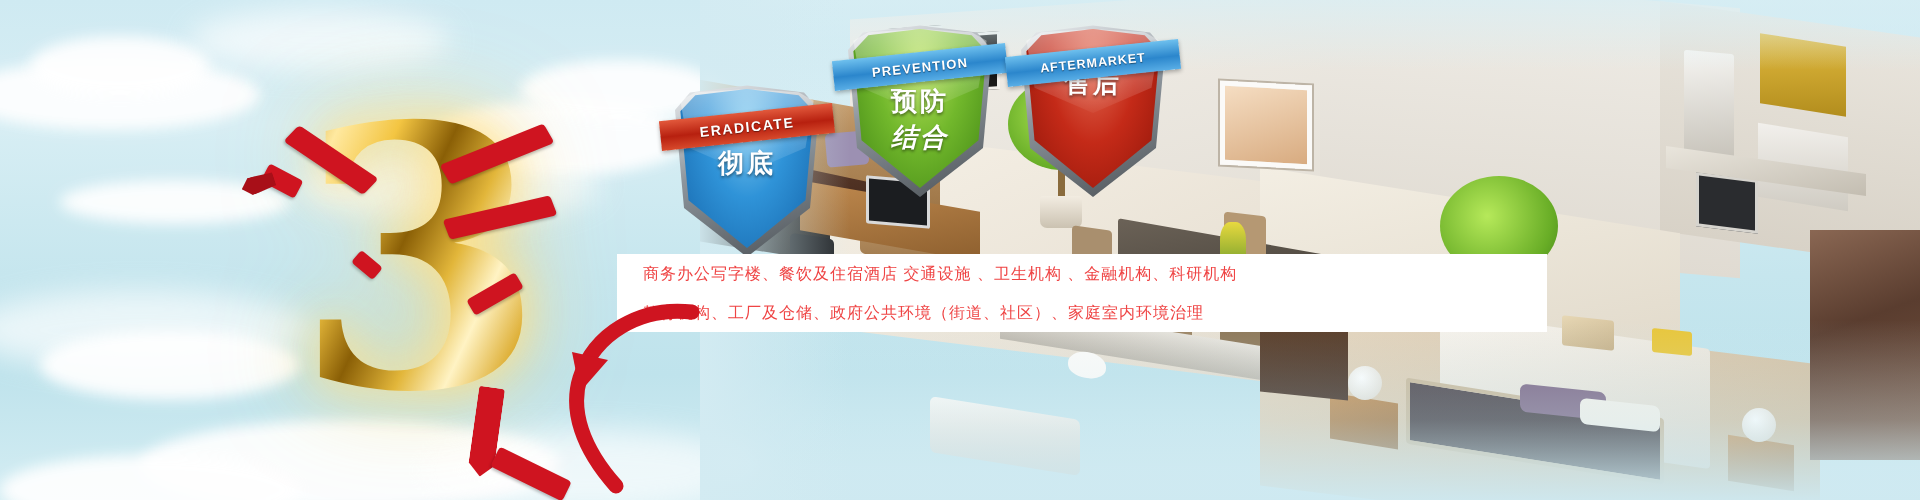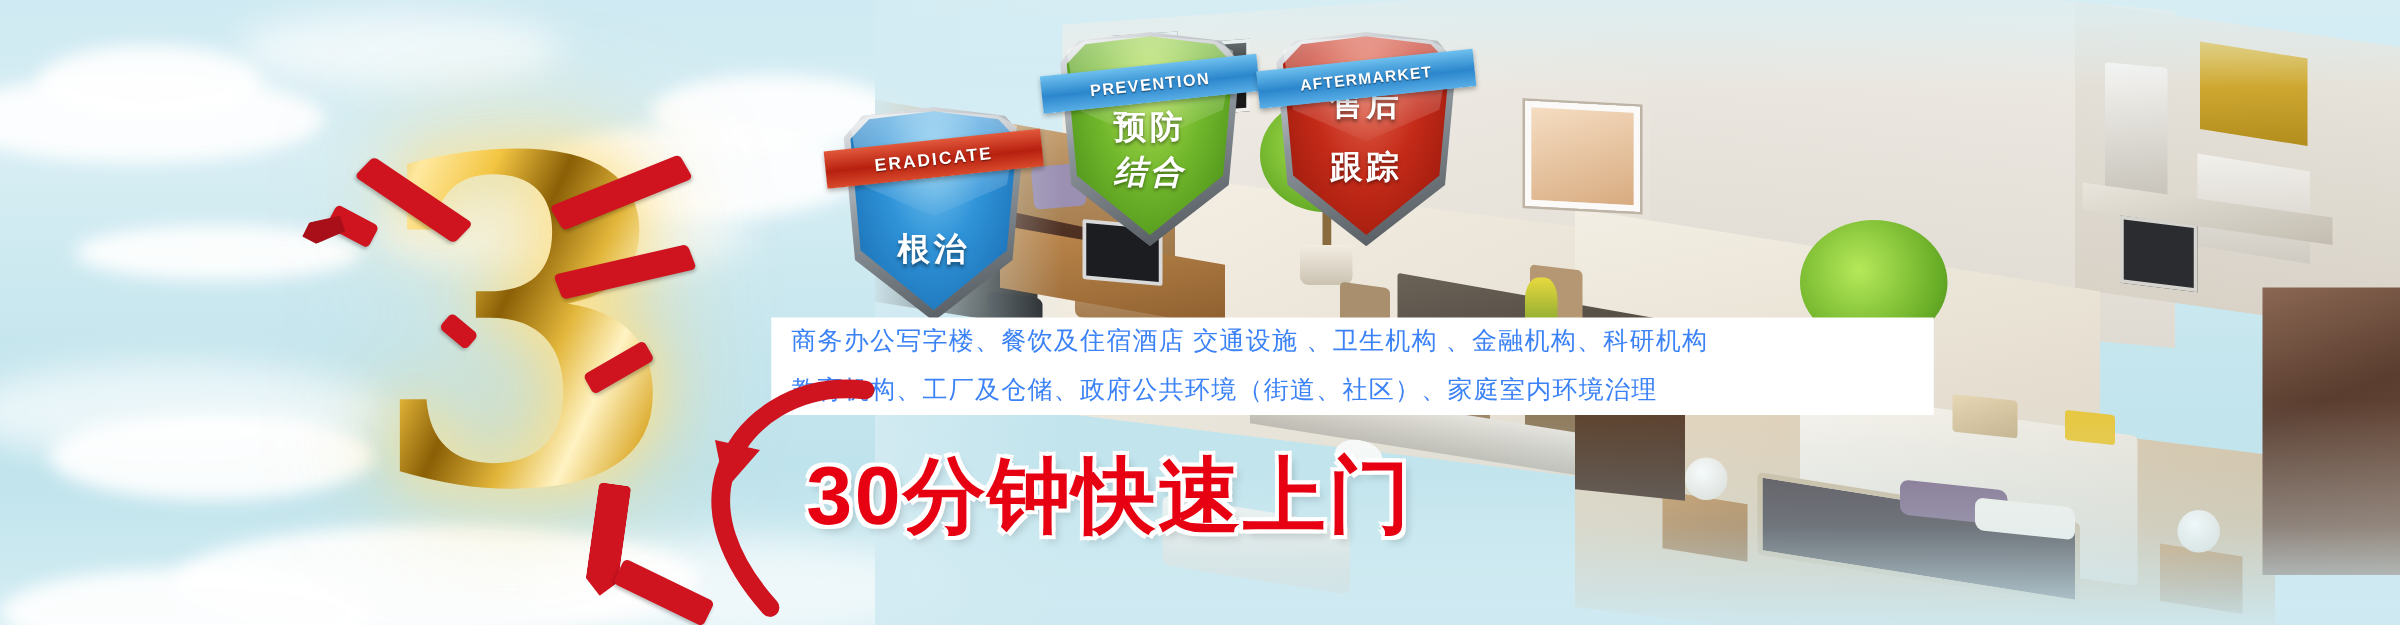--- a/index.html
+++ b/index.html
@@ -75,22 +75,22 @@
     font-weight:700;font-size:26px;letter-spacing:3px;
     text-shadow:0 2px 3px rgba(0,0,0,.45);
   }
 
   
   .panel{
     position:absolute;left:617px;top:254px;width:930px;height:78px;
     background:#ffffff;
   }
   .panel p{
-    margin:0;color:#3b82f6;font-size:20px;letter-spacing:1px;
-    line-height:39px;padding-left:16px;white-space:nowrap;
+    margin:0;color:#ef4444;font-size:16px;letter-spacing:1px;
+    line-height:39px;padding-left:26px;white-space:nowrap;
   }
 
   
   .headline{
     position:absolute;left:645px;top:352px;
     font-size:66px;font-weight:700;color:#e60012;letter-spacing:2px;
     text-shadow:2px 0 0 #fff,-2px 0 0 #fff,0 2px 0 #fff,0 -2px 0 #fff,
                 3px 3px 0 #fff,-3px 3px 0 #fff,3px -3px 0 #fff,-3px -3px 0 #fff,
                 4px 5px 7px rgba(0,0,0,.18);
   }
@@ -207,47 +207,45 @@
     <div class="ribbon" style="left:212px;top:190px;width:56px;height:18px;transform:rotate(-30deg);"></div>
     <div class="ribbon" style="left:98px;top:162px;width:28px;height:16px;transform:rotate(40deg);"></div>
     <div class="ribbon" style="left:218px;top:292px;width:26px;height:90px;transform:rotate(8deg);clip-path:polygon(0 0,100% 0,100% 86%,50% 100%,0 86%);"></div>
     <div class="ribbon" style="left:236px;top:368px;width:80px;height:22px;transform:rotate(26deg);"></div>
   </div>
 
   <div class="shield shield-blue" style="left:672px;top:82px;">
     <div class="frame"></div>
     <div class="inner"></div>
     <div class="gloss"></div>
-    <div class="cn" style="top:100px;">根治</div>
+    <div class="cn" style="top:64px;">彻底</div>
     <div class="band band-red" style="top:30px;">ERADICATE</div>
   </div>
 
   <div class="shield shield-green" style="left:845px;top:22px;">
     <div class="frame"></div>
     <div class="inner"></div>
     <div class="gloss"></div>
     <div class="cn" style="top:62px;">预防</div>
     <div class="cn" style="top:98px;font-style:italic;">结合</div>
     <div class="band band-blue" style="top:30px;font-size:13px;letter-spacing:1.2px;">PREVENTION</div>
   </div>
 
   <div class="shield shield-red" style="left:1018px;top:22px;">
     <div class="frame"></div>
     <div class="inner"></div>
     <div class="gloss"></div>
     <div class="cn" style="top:44px;">售后</div>
-    <div class="cn" style="top:94px;">跟踪</div>
     <div class="band band-blue" style="top:26px;font-size:12.5px;letter-spacing:1px;">AFTERMARKET</div>
   </div>
 
   <div class="panel">
     <p>商务办公写字楼、餐饮及住宿酒店 交通设施 、卫生机构 、金融机构、科研机构</p>
     <p>教育机构、工厂及仓储、政府公共环境（街道、社区）、家庭室内环境治理</p>
   </div>
 
-  <div class="headline">30分钟快速上门</div>
 
   <svg class="arrow" width="190" height="200" viewBox="0 0 190 200" style="left:520px;top:300px;">
     <path d="M172 12 C120 6 74 34 60 78 C50 110 62 148 96 186" stroke="#cf1420" stroke-width="15" fill="none" stroke-linecap="round"></path>
     <polygon points="52,52 88,60 60,92" fill="#cf1420"></polygon>
   </svg>
 
 </div>
 
 </body></html>

